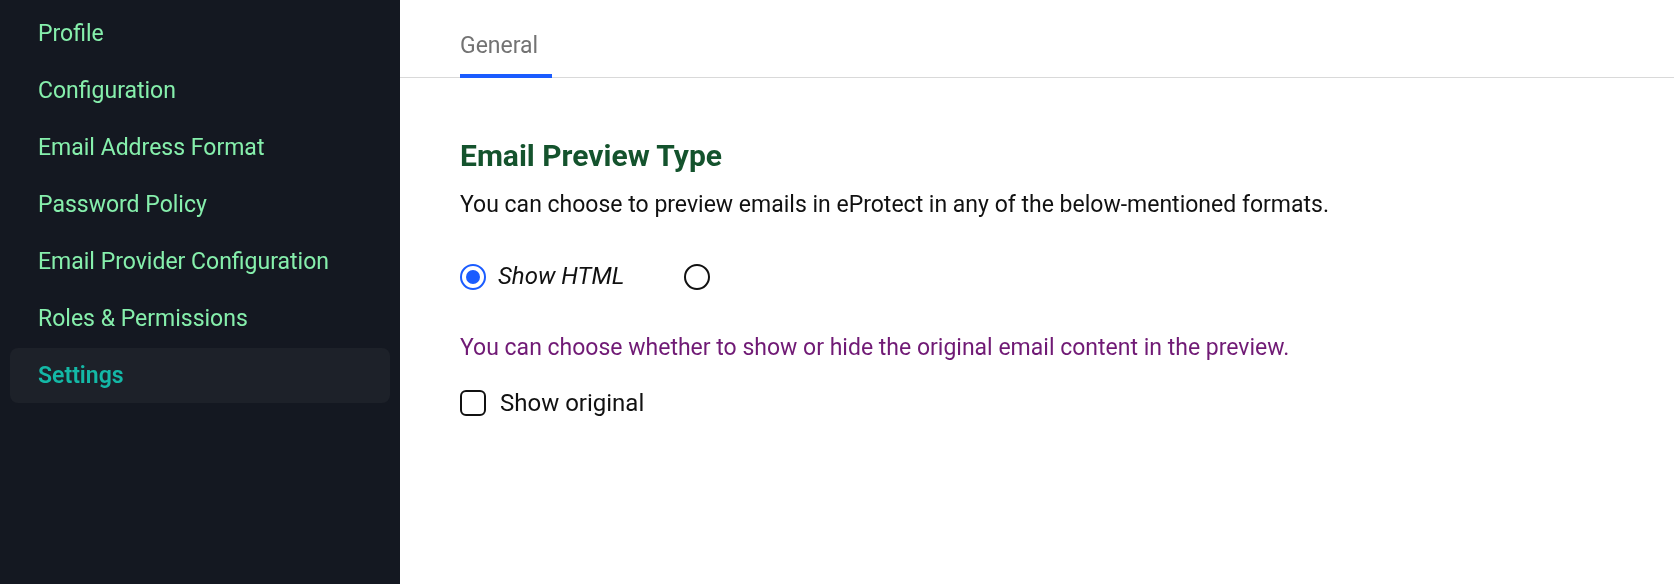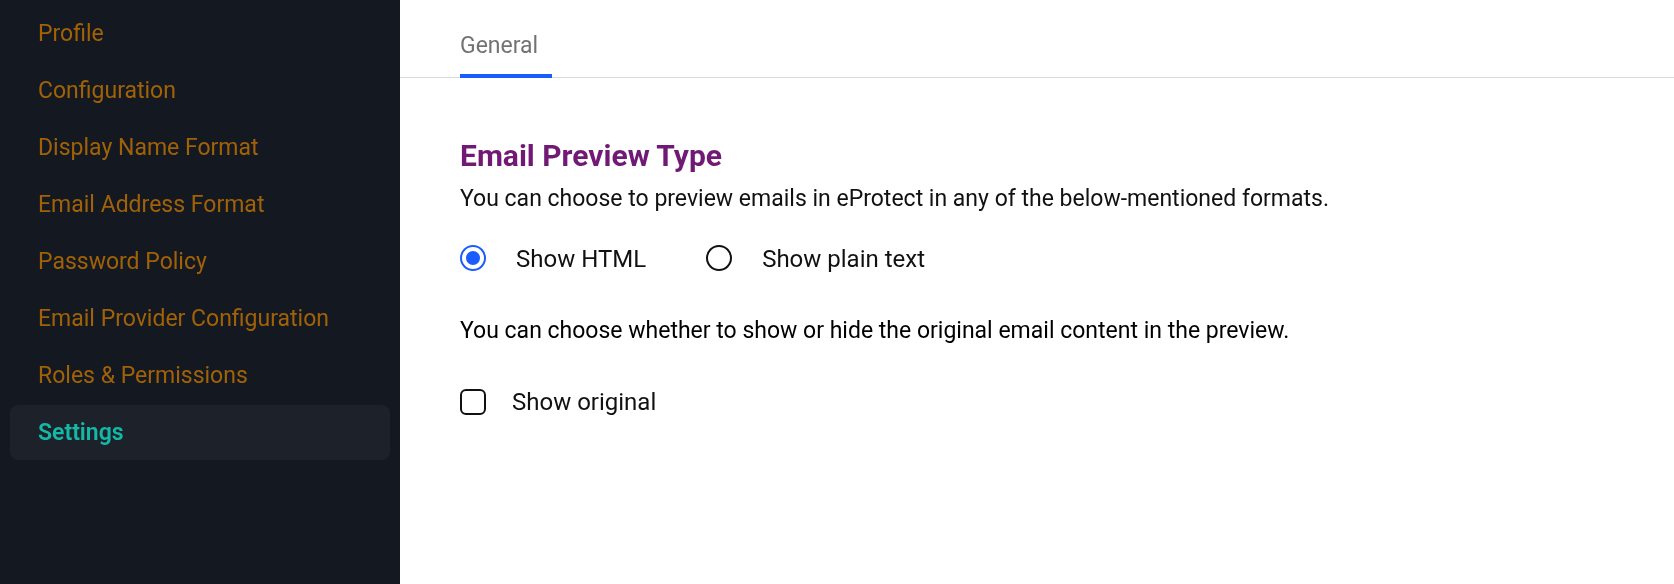--- a/index.html
+++ b/index.html
@@ -15,21 +15,21 @@
       background: #ffffff;
     }
     .sidebar {
       width: 400px;
       background: #141821;
       padding-top: 4px;
       flex-shrink: 0;
     }
     .sidebar-item {
       padding: 14px 28px;
-      color: #a16207;
+      color: #86efac;
       font-size: 23px;
       cursor: pointer;
       margin: 2px 10px;
       border-radius: 8px;
     }
     .sidebar-item.active {
       background: #1d2129;
       color: #14b8a6;
       font-weight: 600;
     }
@@ -59,38 +59,39 @@
       width: 92px;
       height: 4px;
       background: #1b5cff;
     }
     .content {
       padding: 60px 60px 0 60px;
     }
     .section-title {
       font-size: 30px;
       font-weight: 700;
-      color: #701a75;
-      margin-bottom: 12px;
+      color: #14532d;
+      margin-bottom: 18px;
     }
     .section-desc {
       font-size: 23px;
       color: #111111;
-      margin-bottom: 33px;
+      margin-bottom: 44px;
     }
     .radio-group {
       display: flex;
       gap: 60px;
       margin-bottom: 44px;
     }
     .radio-option {
       display: flex;
-      align-items: flex-start;
-      gap: 30px;
+      align-items: flex-end;
+      gap: 12px;
       cursor: pointer;
+      font-style: italic;
     }
     .radio-circle {
       width: 26px;
       height: 26px;
       border-radius: 50%;
       border: 2.5px solid #111111;
       display: flex;
       align-items: center;
       justify-content: center;
       flex-shrink: 0;
@@ -103,48 +104,47 @@
       height: 14px;
       border-radius: 50%;
       background: #1b5cff;
     }
     .radio-label {
       font-size: 24px;
       color: #111111;
     }
     .sub-desc {
       font-size: 23px;
-      color: #000000;
-      margin-bottom: 44px;
+      color: #701a75;
+      margin-bottom: 28px;
     }
     .checkbox-option {
       display: flex;
       align-items: center;
-      gap: 26px;
+      gap: 14px;
       cursor: pointer;
     }
     .checkbox-box {
       width: 26px;
       height: 26px;
       border: 2.5px solid #111111;
       border-radius: 6px;
       flex-shrink: 0;
     }
     .checkbox-label {
       font-size: 24px;
       color: #111111;
     }
   </style>
 </head>
 <body>
 
 <nav class="sidebar">
   <div class="sidebar-item">Profile</div>
   <div class="sidebar-item">Configuration</div>
-  <div class="sidebar-item">Display Name Format</div>
   <div class="sidebar-item">Email Address Format</div>
   <div class="sidebar-item">Password Policy</div>
   <div class="sidebar-item">Email Provider Configuration</div>
   <div class="sidebar-item">Roles &amp; Permissions</div>
   <div class="sidebar-item active">Settings</div>
 </nav>
 
 <main class="main">
   <div class="tabs">
     <div class="tab active">General</div>
@@ -156,21 +156,20 @@
 
     <div class="radio-group">
       <div class="radio-option">
         <span class="radio-circle selected">
           <span class="radio-dot"></span>
         </span>
         <span class="radio-label">Show HTML</span>
       </div>
       <div class="radio-option">
         <span class="radio-circle"></span>
-        <span class="radio-label">Show plain text</span>
       </div>
     </div>
 
     <p class="sub-desc">You can choose whether to show or hide the original email content in the preview.</p>
 
     <div class="checkbox-option">
       <span class="checkbox-box"></span>
       <span class="checkbox-label">Show original</span>
     </div>
   </div>

